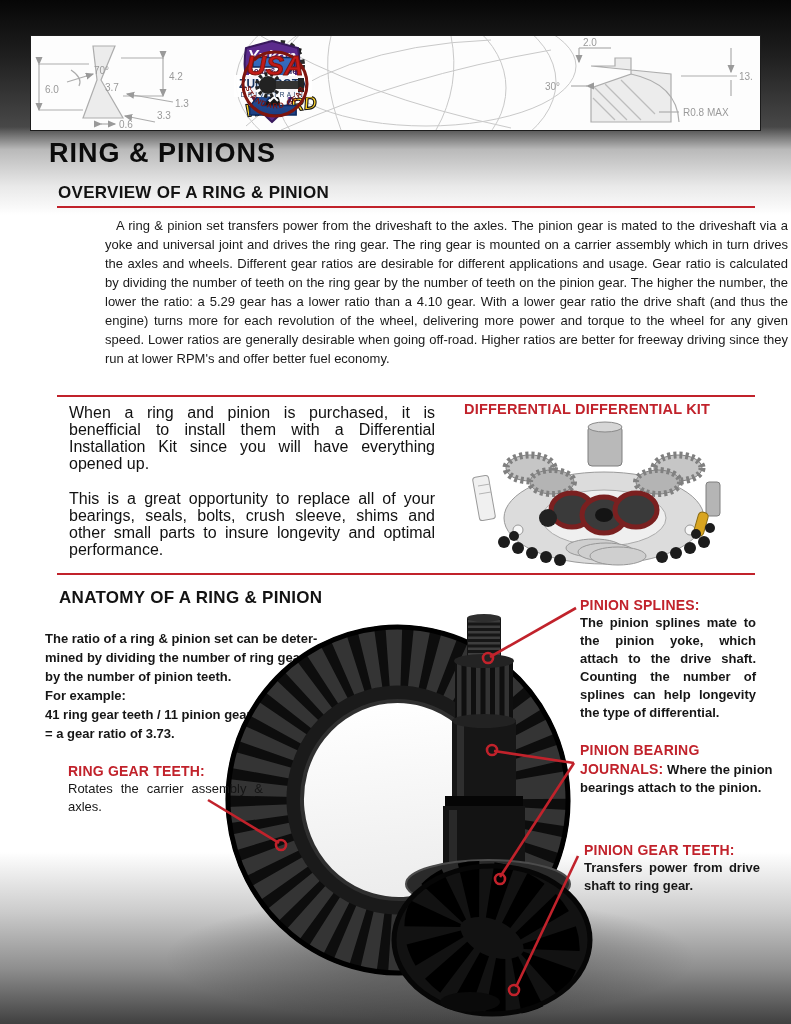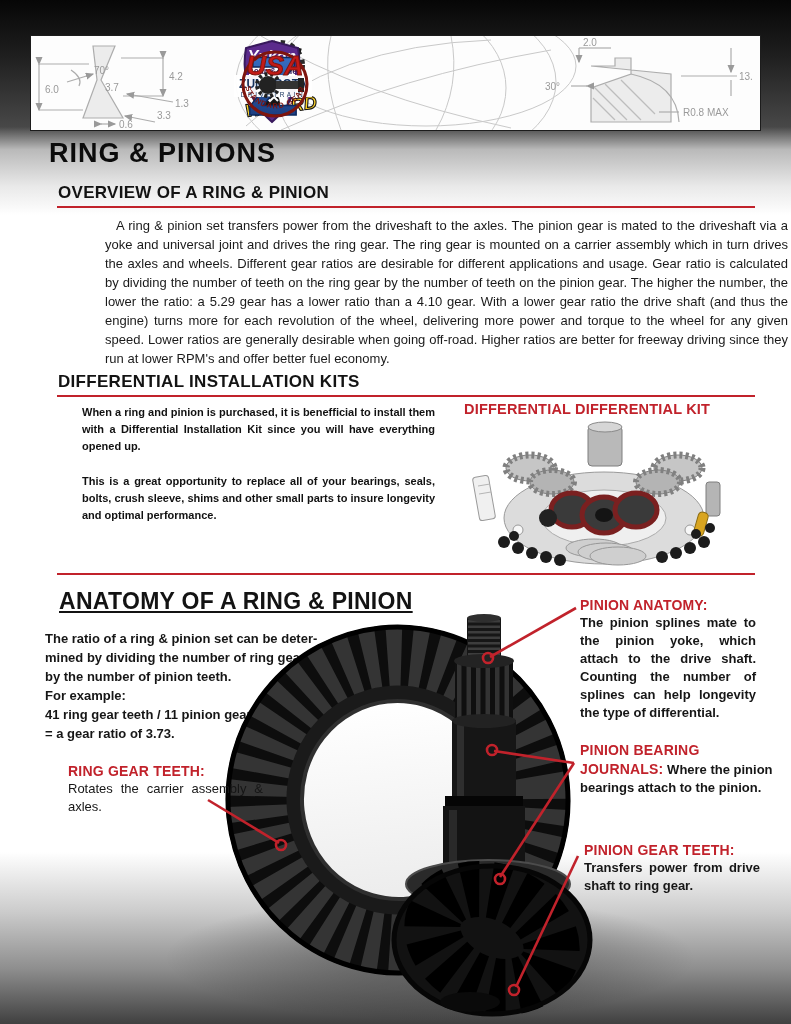--- a/index.html
+++ b/index.html
@@ -21,21 +21,21 @@
   .page-title{position:absolute;left:49px;top:138px;font-size:27px;font-weight:bold;
     letter-spacing:1px;color:#0b0b0b;}
   
   .sec-head{position:absolute;font-size:17px;font-weight:bold;color:#131313;letter-spacing:.3px;}
   .red-rule{position:absolute;height:2px;background:#c1222b;}
   .body-text{font-size:13px;line-height:19px;color:#1a1a1a;text-align:justify;}
   
   .overview-body{position:absolute;left:69px;top:216px;width:683px;text-indent:11px;margin-left:36px;}
   
   .kits-col{position:absolute;left:69px;top:404px;width:366px;}
-  .kits-col p{margin:0 0 18px 13px;font-size:11px;line-height:17px;font-weight:bold;text-align:justify;}
+  .kits-col p{margin:0 0 18px 0;font-size:16px;line-height:17px;font-weight:normal;text-align:justify;}
   .kit-label{position:absolute;left:464px;top:401px;font-size:14.5px;font-weight:bold;
     color:#c1222b;letter-spacing:.2px;}
   .kit-art{position:absolute;left:452px;top:420px;}
   
   .anatomy-intro{position:absolute;left:45px;top:629px;width:330px;font-size:13px;
     font-weight:bold;line-height:19px;white-space:pre-line;color:#161616;}
   .callout{position:absolute;font-size:13px;line-height:18px;color:#161616;font-weight:bold;}
   .callout .lab{font-size:14px;font-weight:bold;color:#c1222b;letter-spacing:.2px;}
   .callout .txt{text-align:justify;}
   .diagram{position:absolute;left:0;top:0;pointer-events:none;}
@@ -170,21 +170,20 @@
       </svg>
     </div>
   </div>
 
   <div class="page-title">RING &amp; PINIONS</div>
 
   <div class="sec-head" style="left:58px;top:183px;">OVERVIEW OF A RING &amp; PINION</div>
   <div class="red-rule" style="left:57px;top:206px;width:698px;"></div>
   <div class="body-text overview-body">A ring &amp; pinion set transfers power from the driveshaft to the axles. The pinion gear is mated to the driveshaft via a yoke and universal joint and drives the ring gear. The ring gear is mounted on a carrier assembly which in turn drives the axles and wheels. Different gear ratios are desirable for different applications and usage. Gear ratio is calculated by dividing the number of teeth on the ring gear by the number of teeth on the pinion gear. The higher the number, the lower the ratio: a 5.29 gear has a lower ratio than a 4.10 gear. With a lower gear ratio the drive shaft (and thus the engine) turns more for each revolution of the wheel, delivering more power and torque to the wheel for any given speed. Lower ratios are generally desirable when going off-road. Higher ratios are better for freeway driving since they run at lower RPM's and offer better fuel economy.</div>
 
-  <div class="sec-head" style="left:58px;top:372px;">DIFFERENTIAL INSTALLATION KITS</div>
   <div class="red-rule" style="left:57px;top:395px;width:698px;"></div>
   <div class="kits-col">
     <p>When a ring and pinion is purchased, it is benefficial to install them with a Differential Installation Kit since you will have everything opened up.</p>
     <p>This is a great opportunity to replace all of your bearings, seals, bolts, crush sleeve, shims and other small parts to insure longevity and optimal performance.</p>
   </div>
   <div class="kit-label">DIFFERENTIAL DIFFERENTIAL KIT</div>
   <svg class="kit-art" width="312" height="152" viewBox="0 0 312 152">
 
     <ellipse cx="152" cy="98" rx="100" ry="46" fill="#dcdcdc" stroke="#9a9a9a"></ellipse>
     <ellipse cx="152" cy="98" rx="62" ry="28" fill="#efefef" stroke="#ababab"></ellipse>
@@ -236,21 +235,21 @@
         <circle cx="238" cy="128" r="6"></circle>
         <circle cx="224" cy="133" r="6"></circle>
       <circle cx="210" cy="137" r="6"></circle>
         <circle cx="244" cy="114" r="5"></circle>
         <circle cx="258" cy="108" r="5"></circle>
     </g>
   </svg>
 
   <div class="red-rule" style="left:57px;top:573px;width:698px;"></div>
 
-  <div class="sec-head" style="left:59px;top:588px;font-size:23px;text-decoration:underline;">ANATOMY OF A RING &amp; PINION</div>
+  <div class="sec-head" style="left:59px;top:588px;font-size:17px;">ANATOMY OF A RING &amp; PINION</div>
   <div class="anatomy-intro">The ratio of a ring &amp; pinion set can be deter-
 mined by dividing the number of ring gear teeth
 by the number of pinion teeth.
 For example:
 41 ring gear teeth / 11 pinion gear teeth
 = a gear ratio of 3.73.</div>
 
   <svg class="diagram" width="791" height="1024" viewBox="0 0 791 1024">
     <defs>
       <radialGradient id="shadow" cx="50%" cy="50%" r="50%">
@@ -317,21 +316,21 @@
       <circle cx="281" cy="845" r="5"></circle>
     </g>
   </svg>
 
   <div class="callout" style="left:68px;top:762px;width:195px;">
     <div class="lab">RING GEAR TEETH:</div>
     <div class="txt" style="font-weight:400;">Rotates the carrier assembly &amp; axles.</div>
   </div>
 
   <div class="callout" style="left:580px;top:596px;width:176px;">
-    <div class="lab">PINION ANATOMY:</div>
+    <div class="lab">PINION SPLINES:</div>
     <div class="txt">The pinion splines mate to the pinion yoke, which attach to the drive shaft. Counting the number of splines can help longevity the type of differential.</div>
   </div>
 
   <div class="callout" style="left:580px;top:741px;width:194px;">
     <span class="lab">PINION BEARING</span><br>
     <span class="lab">JOURNALS:</span>
     <span>Where the pinion bearings attach to the pinion.</span>
   </div>
 
   <div class="callout" style="left:584px;top:841px;width:176px;">

